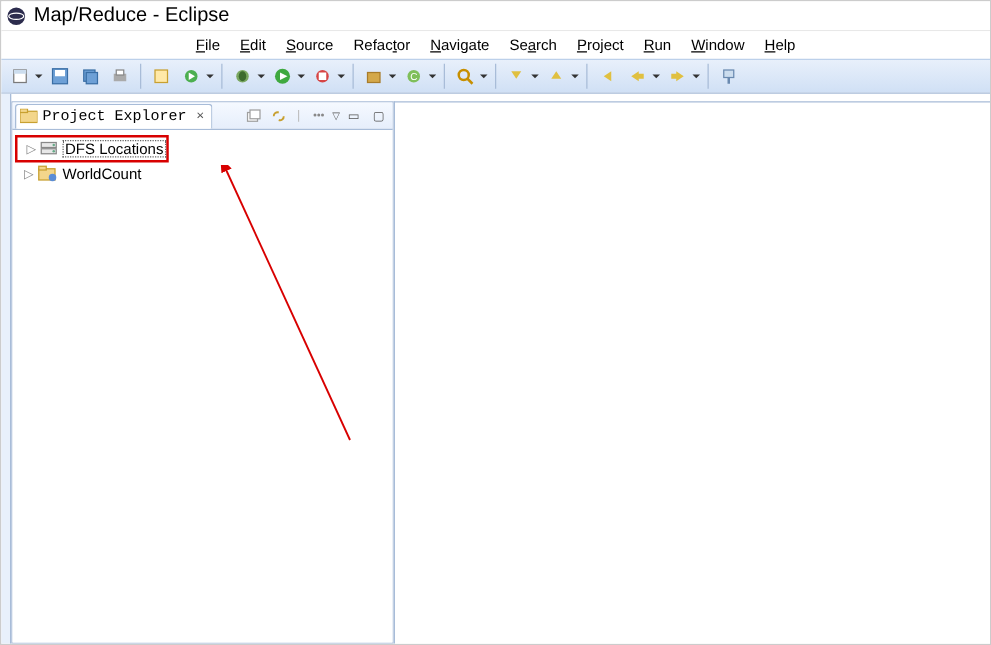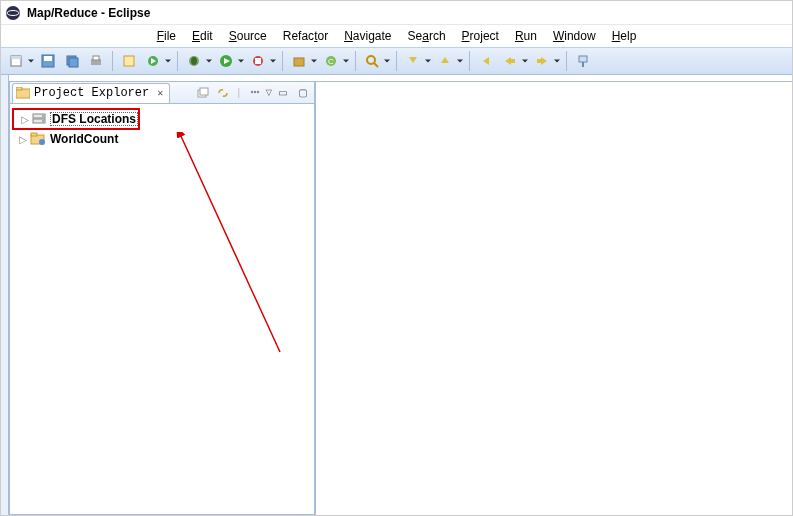--- a/index.html
+++ b/index.html
@@ -20,21 +20,21 @@
     display: flex;
     align-items: center;
     padding: 0 4px;
     border-bottom: 1px solid #e8e8e8;
   }
   .titlebar .app-icon {
     width: 16px; height: 16px;
     margin-right: 6px;
     display: inline-flex; align-items: center; justify-content: center;
   }
-  .titlebar .title { font-size: 12px; font-weight: bold; }
+  .titlebar .title { font-size: 16px; }
   .menubar {
     height: 22px;
     background: #fff;
     display: flex;
     align-items: center;
     padding: 0 4px;
     gap: 2px;
     justify-content: center;
   }
   .menubar .menu-item {
@@ -148,21 +148,21 @@
     width: 10px; height: 10px;
     display: inline-flex;
     align-items: center; justify-content: center;
     color: #888;
     font-size: 10px;
   }
   .tree-icon {
     width: 16px; height: 16px;
     display: inline-flex; align-items: center; justify-content: center;
   }
-  .tree-label { padding: 0 2px; font-weight: bold; }
+  .tree-label { padding: 0 2px; }
   .highlight-box {
     border: 2px solid #d80000;
   }
   .dotted-select {
     outline: 1px dotted #666;
     outline-offset: -1px;
   }
   .editor-area {
     flex: 1;
     background: #fff;

